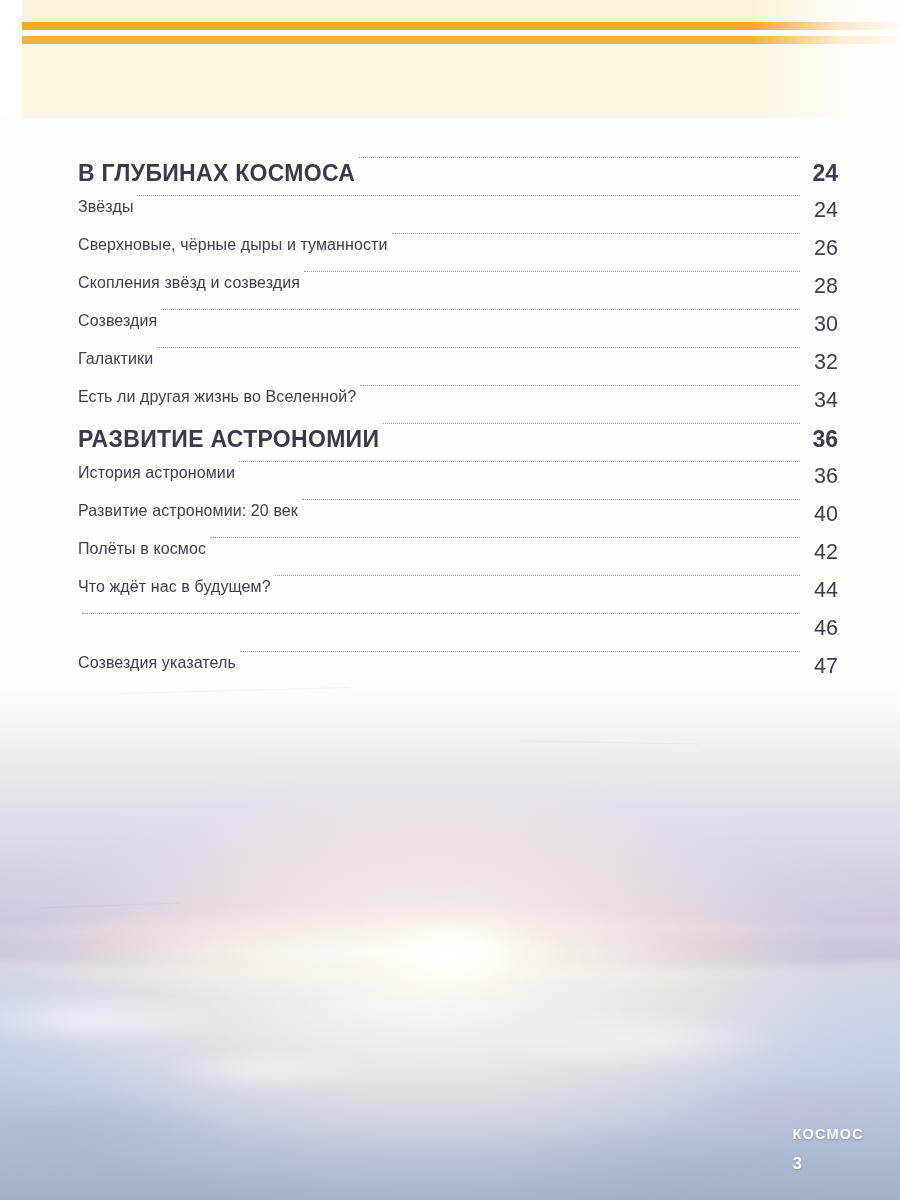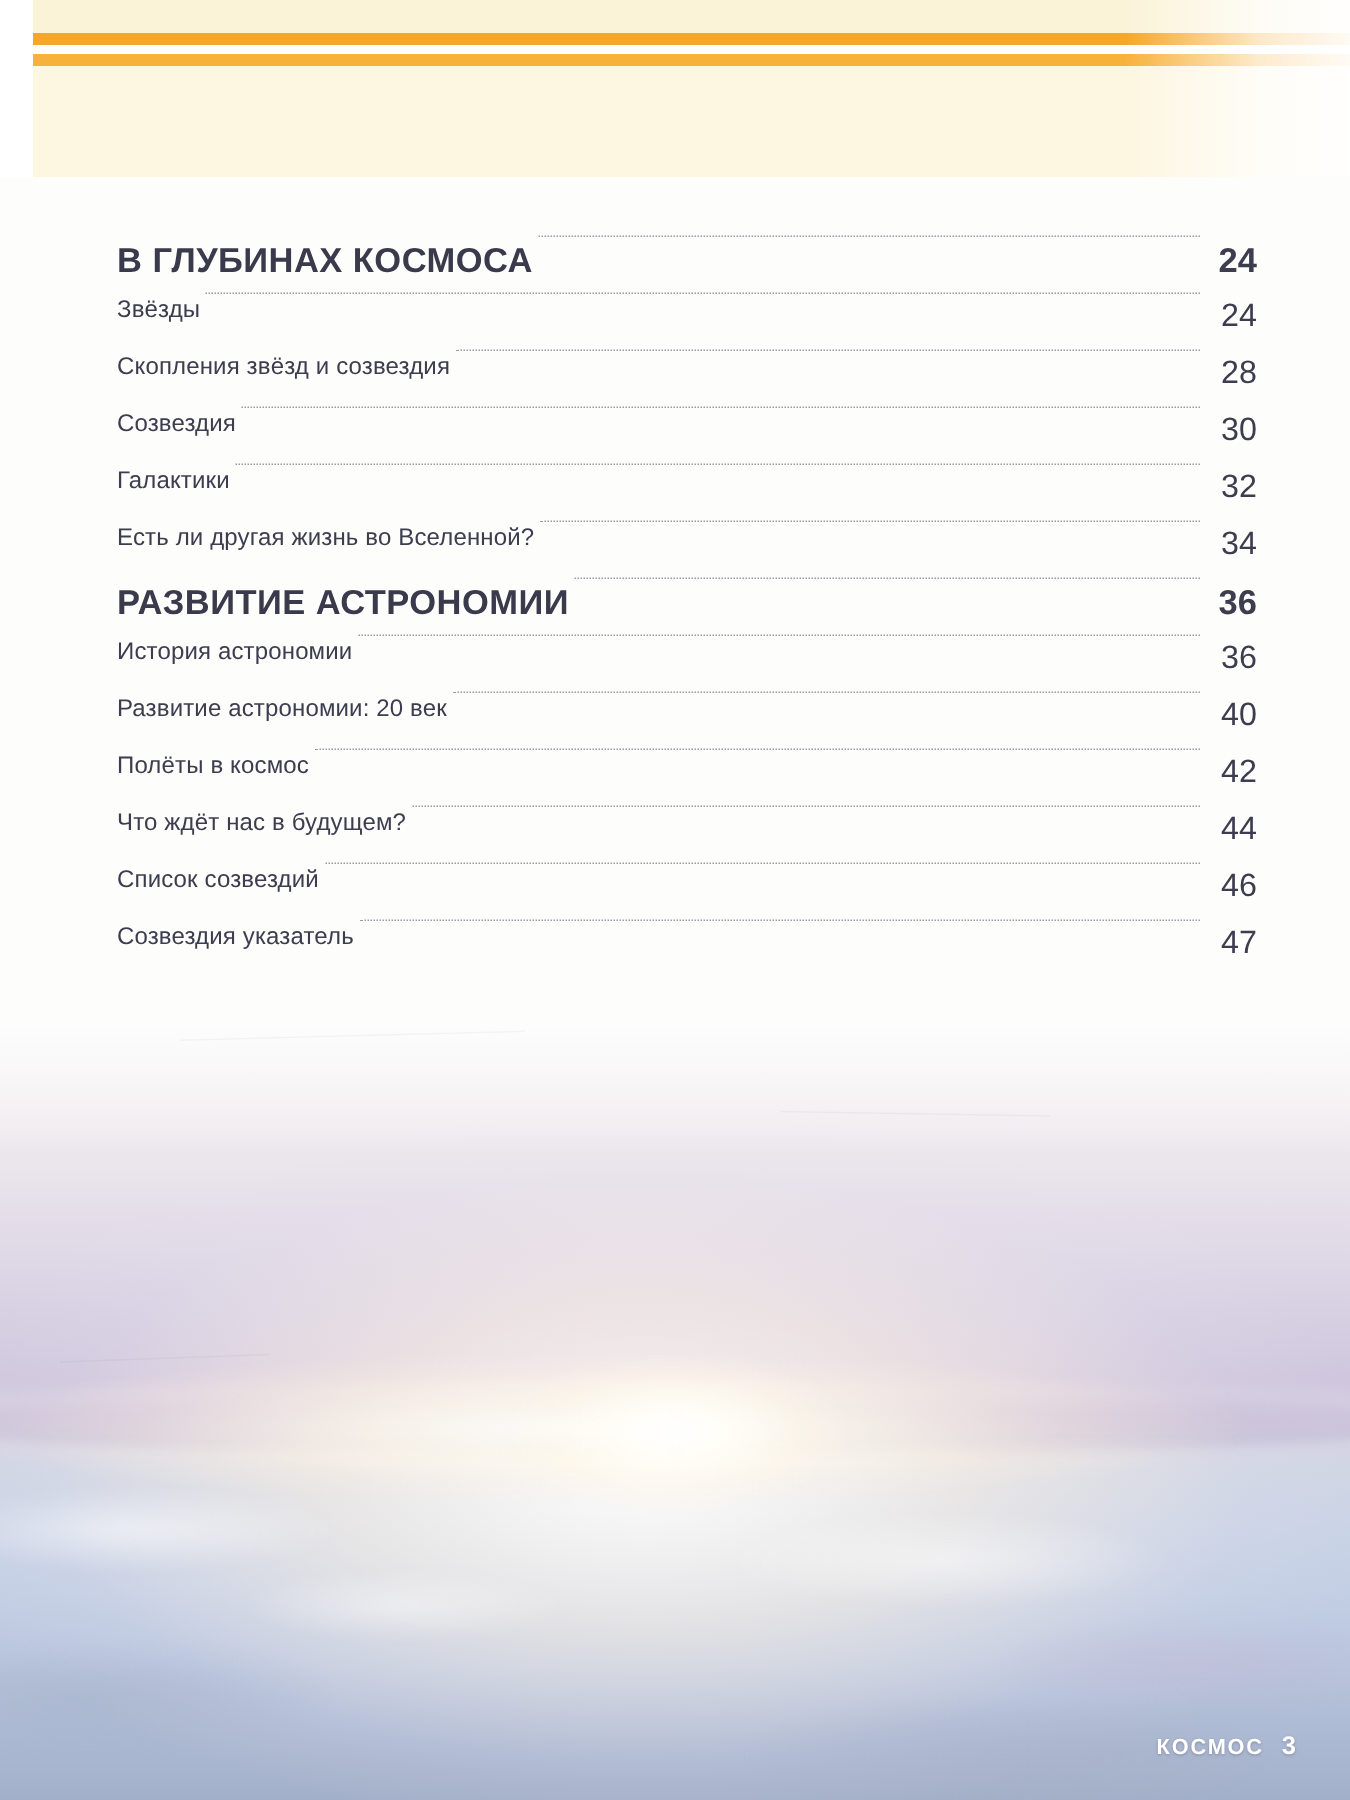--- a/index.html
+++ b/index.html
@@ -189,20 +189,21 @@
   
   .footer {
     position: absolute;
     right: 36px;
     bottom: 26px;
     display: flex;
     align-items: baseline;
     gap: 12px;
     color: #ffffff;
     text-shadow: 0 1px 2px rgba(90,90,110,0.45);
+    flex-direction: column;
   }
   .footer-label {
     font-size: 14.5px;
     letter-spacing: 1.2px;
     font-weight: bold;
   }
   .footer-page {
     font-size: 17px;
     font-weight: bold;
   }
@@ -229,20 +230,25 @@
         <span class="toc-title">В ГЛУБИНАХ КОСМОСА</span>
         <span class="toc-dots"></span>
         <span class="toc-page">24</span>
       </div>
       <div class="toc-row">
         <span class="toc-title">Звёзды</span>
         <span class="toc-dots"></span>
         <span class="toc-page">24</span>
       </div>
       <div class="toc-row">
+        <span class="toc-title">Сверхновые, чёрные дыры и туманности</span>
+        <span class="toc-dots"></span>
+        <span class="toc-page">26</span>
+      </div>
+      <div class="toc-row">
         <span class="toc-title">Скопления звёзд и созвездия</span>
         <span class="toc-dots"></span>
         <span class="toc-page">28</span>
       </div>
       <div class="toc-row">
         <span class="toc-title">Созвездия</span>
         <span class="toc-dots"></span>
         <span class="toc-page">30</span>
       </div>
       <div class="toc-row">
@@ -274,21 +280,20 @@
         <span class="toc-title">Полёты в космос</span>
         <span class="toc-dots"></span>
         <span class="toc-page">42</span>
       </div>
       <div class="toc-row">
         <span class="toc-title">Что ждёт нас в будущем?</span>
         <span class="toc-dots"></span>
         <span class="toc-page">44</span>
       </div>
       <div class="toc-row">
-        <span class="toc-title">Список созвездий</span>
         <span class="toc-dots"></span>
         <span class="toc-page">46</span>
       </div>
       <div class="toc-row">
         <span class="toc-title">Созвездия указатель</span>
         <span class="toc-dots"></span>
         <span class="toc-page">47</span>
       </div>
     </div>
 

